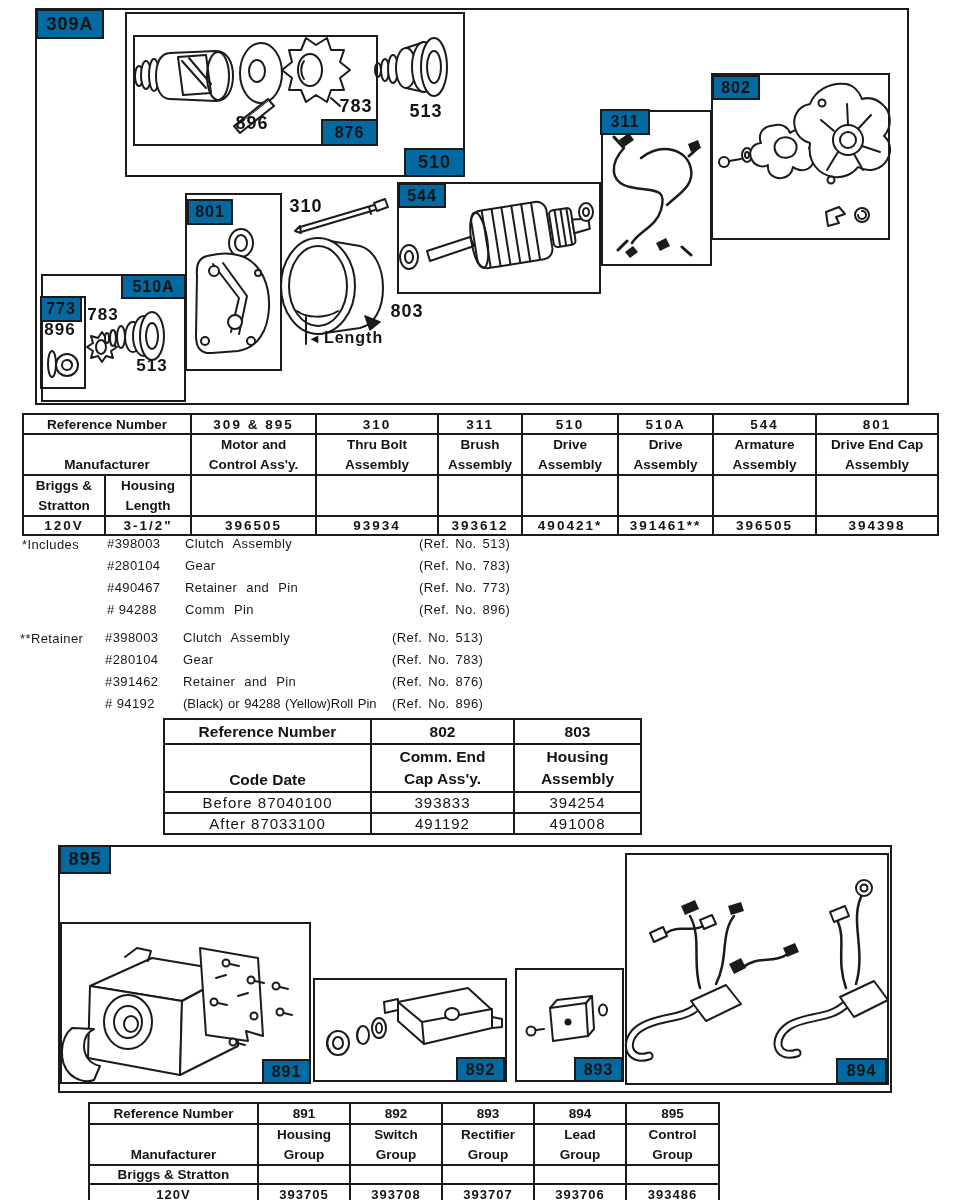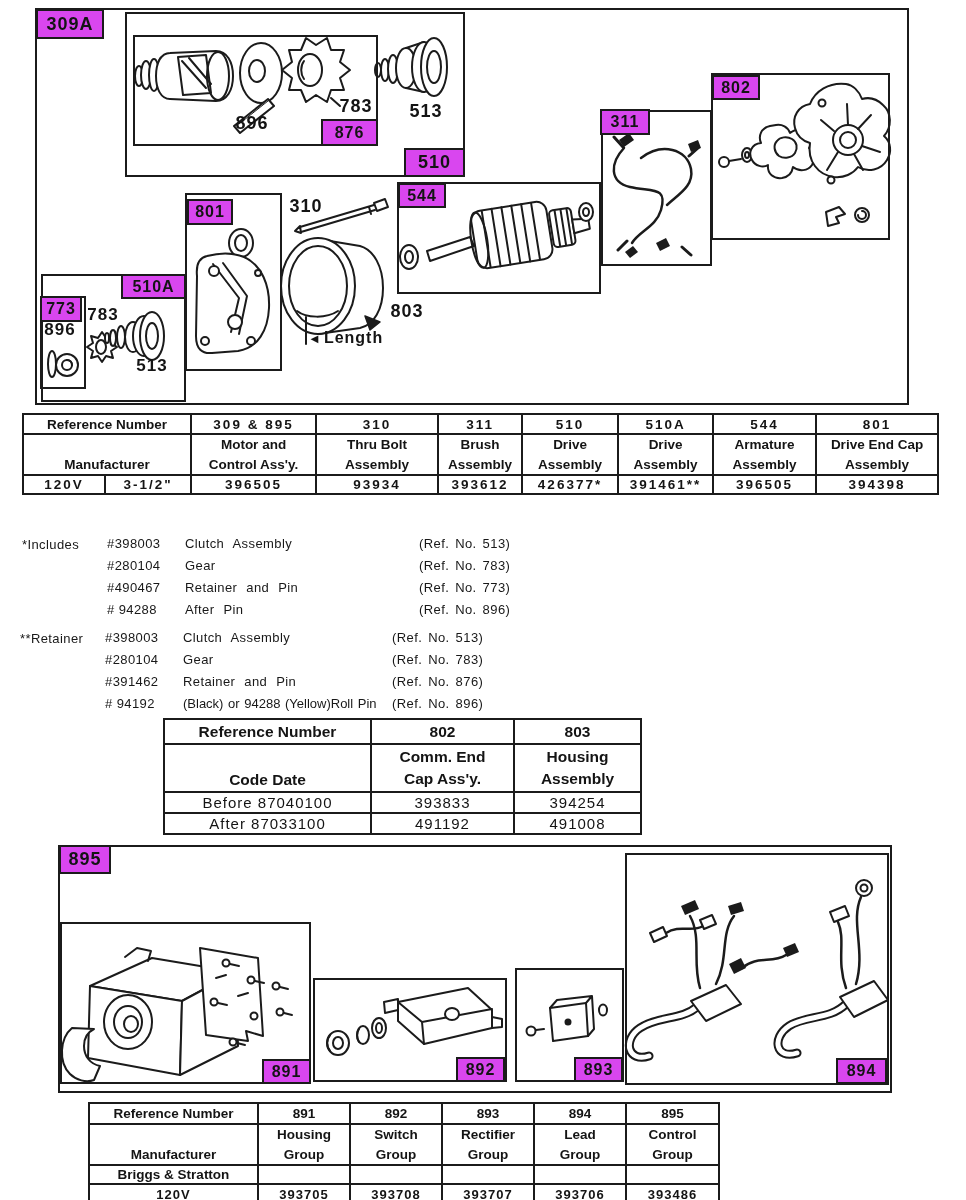--- a/index.html
+++ b/index.html
@@ -1,20 +1,20 @@
 <!DOCTYPE html>
 <html><head>
 <meta charset="utf-8">
 <style>
   html,body{margin:0;padding:0;background:#e8e8e8;}
   #page{position:relative;width:966px;height:1200px;background:#ffffff;overflow:hidden;
         font-family:"Liberation Sans",sans-serif;color:#141414;}
   #art{position:absolute;left:0;top:0;z-index:1;}
   .obox{position:absolute;border:2px solid #1b1b1b;z-index:2;}
-  .blabel{position:absolute;border:2px solid #1b1b1b;background:#d946ef;display:flex;align-items:center;
+  .blabel{position:absolute;border:2px solid #1b1b1b;background:#0369a1;display:flex;align-items:center;
           justify-content:center;font-weight:700;z-index:4;font-size:16px;letter-spacing:1px;}
   .blabel.big{font-size:18px;}
   .callout{position:absolute;font-weight:700;font-size:18px;letter-spacing:1px;z-index:3;text-align:center;}
   .lengthrow{position:absolute;z-index:3;font-weight:700;font-size:16px;letter-spacing:1px;display:flex;align-items:center;gap:2px;}
   .lengthrow .tri{font-size:13px;}
   
   .ptable{position:absolute;border-collapse:collapse;table-layout:fixed;background:#fff;z-index:5;}
   .ptable td{border:2px solid #1b1b1b;text-align:center;vertical-align:middle;padding:0 2px;
              font-weight:700;overflow:hidden;}
   #t1{font-size:13.5px;}
@@ -332,40 +332,57 @@
           </td>
       <td>
             <div class="ln">Armature</div>
             <div class="ln">Assembly</div>
           </td>
       <td>
             <div class="ln">Drive End Cap</div>
             <div class="ln">Assembly</div>
           </td>
     </tr>
+    <tr style="height:41px;">
+      <td>
+            <div class="ln">Briggs &amp;</div>
+            <div class="ln">Stratton</div>
+          </td>
+      <td>
+            <div class="ln">Housing</div>
+            <div class="ln">Length</div>
+          </td>
+      <td></td>
+          <td></td>
+      <td></td>
+          <td></td>
+      <td></td>
+          <td></td>
+      <td></td>
+    </tr>
     <tr class="vals" style="height:19px;">
       <td>120V</td>
       <td>3-1/2"</td>
       <td>396505</td>
       <td>93934</td>
       <td>393612</td>
-      <td>426377*</td>
+      <td>490421*</td>
       <td>391461**</td>
       <td>396505</td>
       <td>394398</td>
     </tr>
   </tbody>
     </table>
 
   <div class="notes" style="left:22px;top:536px;width:545px;">
     <div class="nprefix">*Includes</div>
     <div class="nline"><span class="nnum">#398003</span><span class="ndesc">Clutch Assembly</span><span class="nref">(Ref. No. 513)</span></div>
     <div class="nline"><span class="nnum">#280104</span><span class="ndesc">Gear</span><span class="nref">(Ref. No. 783)</span></div>
     <div class="nline"><span class="nnum">#490467</span><span class="ndesc">Retainer and Pin</span><span class="nref">(Ref. No. 773)</span></div>
-    <div class="nline"><span class="nnum"># 94288</span><span class="ndesc">After Pin</span><span class="nref">(Ref. No. 896)</span></div>
+    <div class="nline"><span class="nnum"># 94288</span><span class="ndesc">Comm Pin</span><span class="nref">(Ref. No. 896)</span></div>
   </div>
 
   <div class="notes notes2" style="left:20px;top:630px;width:565px;">
     <div class="nprefix">**Retainer</div>
     <div class="nline"><span class="nnum">#398003</span><span class="ndesc">Clutch Assembly</span><span class="nref">(Ref. No. 513)</span></div>
     <div class="nline"><span class="nnum">#280104</span><span class="ndesc">Gear</span><span class="nref">(Ref. No. 783)</span></div>
     <div class="nline"><span class="nnum">#391462</span><span class="ndesc">Retainer and Pin</span><span class="nref">(Ref. No. 876)</span></div>
     <div class="nline"><span class="nnum"># 94192</span><span class="ndesc" style="word-spacing:1px;letter-spacing:0;">(Black) or 94288 (Yellow)Roll Pin</span><span class="nref">(Ref. No. 896)</span></div>
   </div>
 

